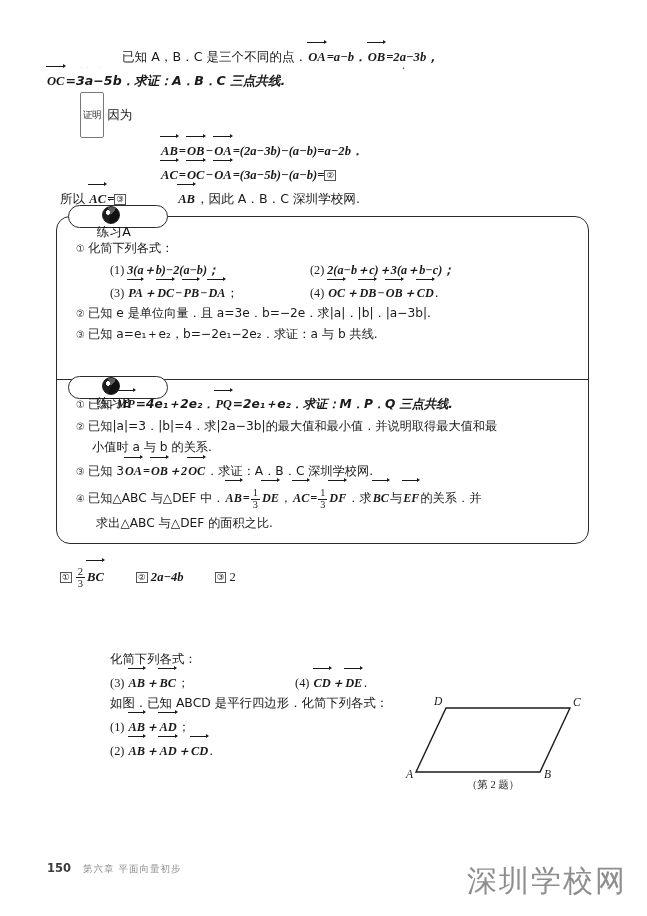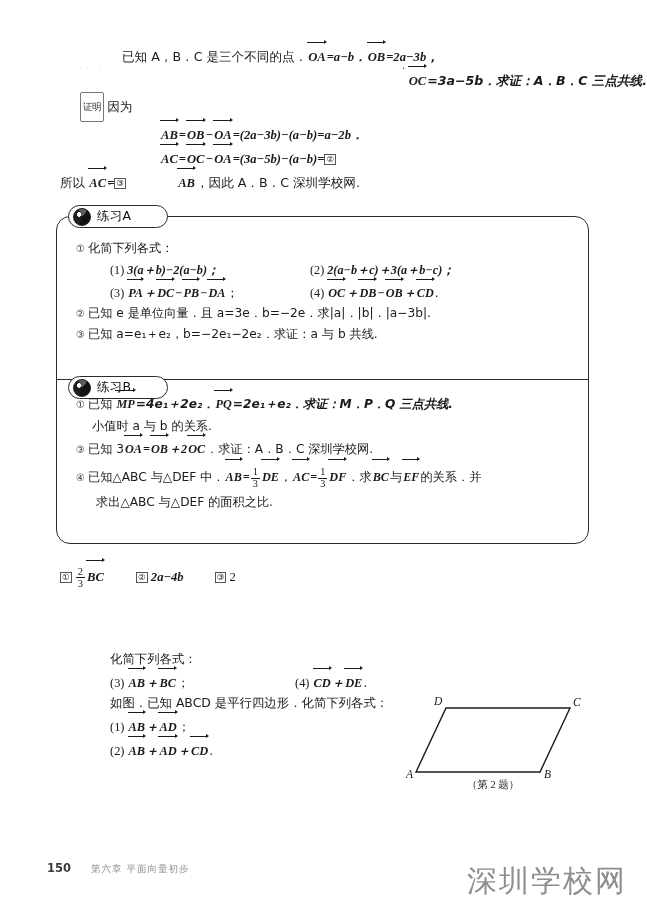--- a/index.html
+++ b/index.html
@@ -72,21 +72,21 @@
     vertical-align: 1.5px;
     font-family: "DejaVu Sans", sans-serif;
   }
   
   .proof-tag {
     display: inline-block;
     border: 1px solid #777;
     border-radius: 2px;
     font-size: 9.5px;
     line-height: 12px;
-    padding: 8px 2px;
+    padding: 16px 2px;
     font-family: "DejaVu Sans", sans-serif;
     color: #2b2b2b;
     letter-spacing: -0.5px;
     vertical-align: 1px;
   }
   .circnum {
     display: inline-block;
     font-family: "DejaVu Sans", sans-serif;
     font-size: 10px;
     color: #3a3a3a;
@@ -95,21 +95,21 @@
   
   .example {
     position: absolute;
     left: 0; top: 44px;
     width: 647px;
     font-size: 12.6px;
     line-height: 22px;
   }
   .example .ln { position: relative; white-space: nowrap; }
   .ln.l1 { margin-left: 122px; }
-  .ln.l2 { margin-left: 24px; text-align: right; }
+  .ln.l2 { margin-left: 46px; }
   .ln.l3 { margin-left: 80px; }
   .ln.l4 { margin-left: 160px; }
   .ln.l5 { margin-left: 160px; }
   .ln.l6 { margin-left: 60px; }
 
   .specks {
     position: absolute;
     left: 80px; top: 13px;
     font-size: 7px;
     color: #b9b9b9;
@@ -144,20 +144,21 @@
   .badge {
     position: absolute;
     height: 23px;
     box-sizing: border-box;
     border: 1.15px solid #2b2b2b;
     border-radius: 12px;
     background: #ffffff;
     display: flex;
     align-items: center;
     padding: 0 12px 0 4px;
+    flex-direction: column;
   }
   .badge.a { left: 68px; top: 205px; width: 100px; }
   .badge.b { left: 68px; top: 376px; width: 100px; }
   .badge .medal {
     width: 18px; height: 18px;
     border-radius: 50%;
     background:
       radial-gradient(circle at 32% 34%, #ffffff 0 14%, rgba(255,255,255,0) 15%),
       conic-gradient(from 200deg, #1f1f1f 0 38%, #5c5c5c 38% 55%, #111 55% 100%);
     border: 1.3px solid #1a1a1a;
@@ -227,21 +228,21 @@
     font-size: 10.5px;
     color: #222;
   }
 
   
   .footer {
     position: absolute;
     left: 47px; top: 861px;
     display: flex;
     align-items: baseline;
-    gap: 20px;
+    gap: 12px;
   }
   .footer .pageno {
     font-family: "DejaVu Sans", sans-serif;
     font-weight: bold;
     font-size: 11.5px;
     color: #3c3c3c;
   }
   .footer .chap {
     font-family: "DejaVu Sans", sans-serif;
     font-size: 9.5px;
@@ -351,20 +352,24 @@
   </div>
 
   <div class="exlist b">
 
     <div class="item">
       <span class="circnum">①</span>
       <span class="cn">已知</span>
       <span class="vec mb">MP</span><span class="mb cn">=4e₁＋2e₂．</span><span class="vec mb">PQ</span><span class="mb cn">=2e₁＋e₂．求证：M．P．Q 三点共线.</span>
     </div>
 
+    <div class="item">
+      <span class="circnum">②</span>
+      <span class="cn">已知|a|=3．|b|=4．求|2a−3b|的最大值和最小值．并说明取得最大值和最</span>
+    </div>
     <div class="item ind">
       <span class="cn">小值时 a 与 b 的关系.</span>
     </div>
 
     <div class="item">
       <span class="circnum">③</span>
       <span class="cn">已知 3</span><span class="vec mb">OA</span><span class="mb">=</span><span class="vec mb">OB</span><span class="mb">＋2</span><span class="vec mb">OC</span><span class="cn">．求证：A．B．C 深圳学校网.</span>
     </div>
 
     <div class="item tall">

